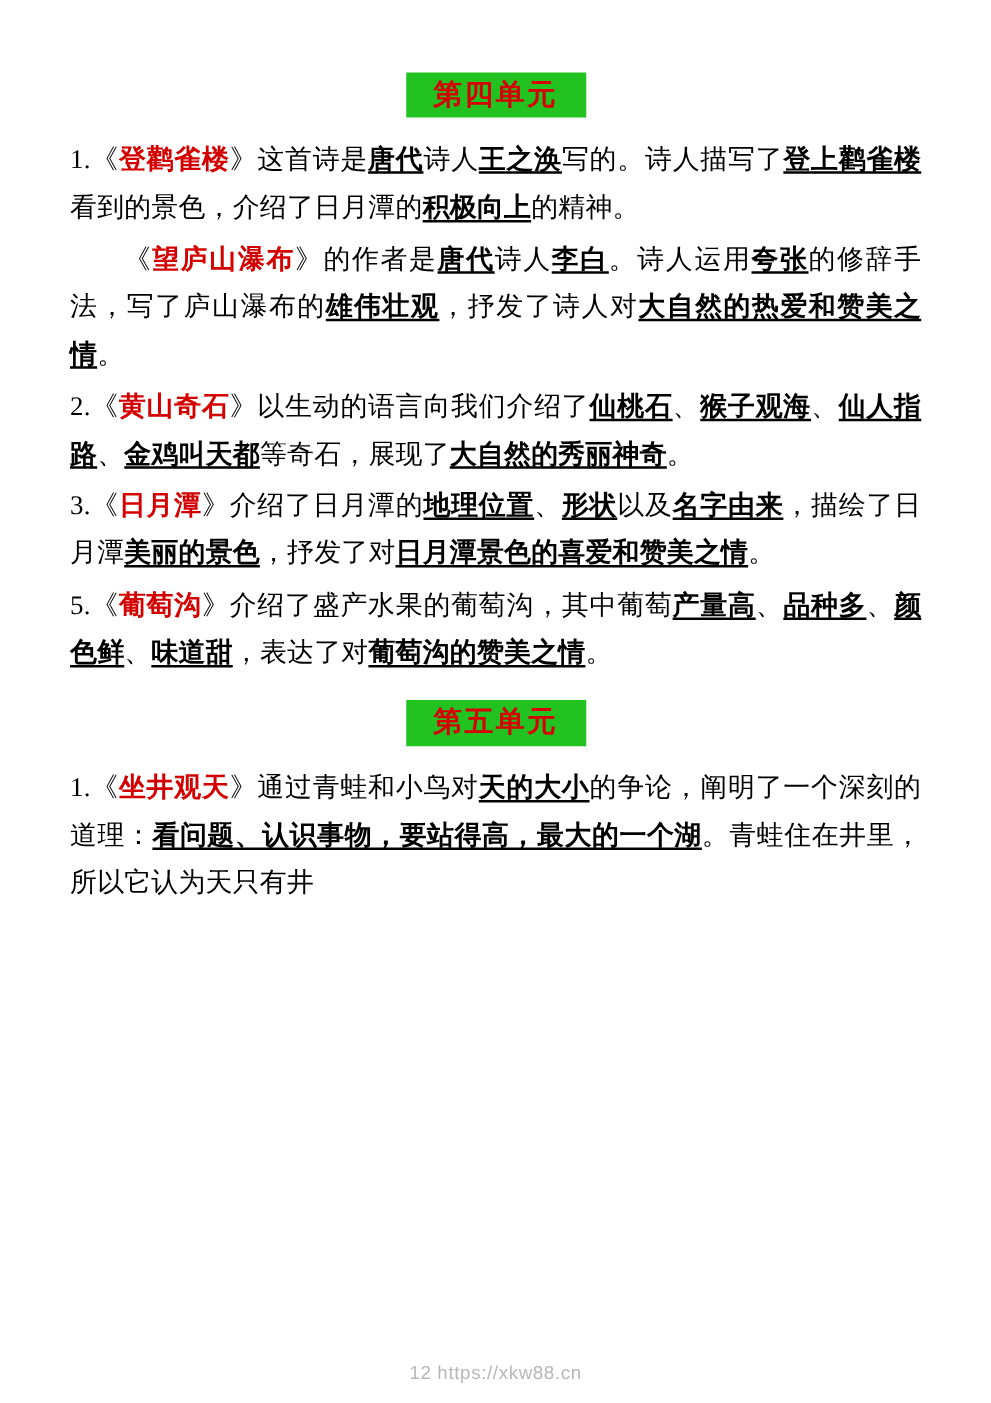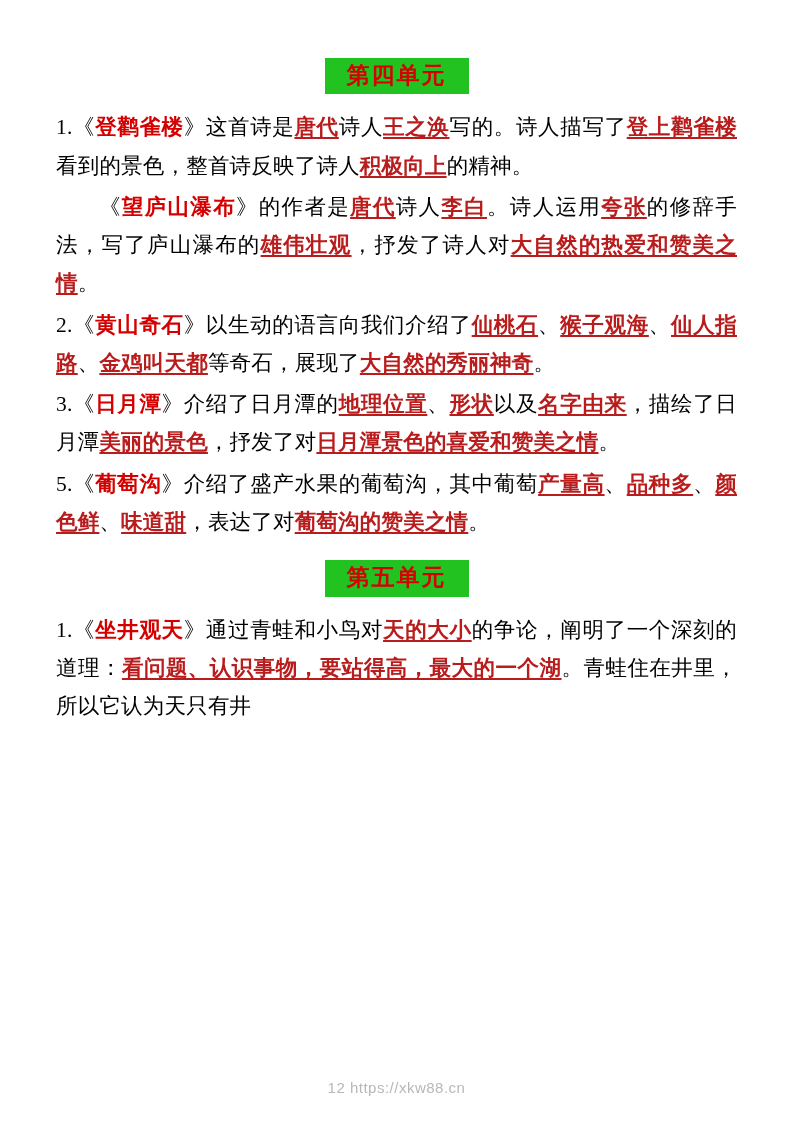--- a/index.html
+++ b/index.html
@@ -47,56 +47,56 @@
   }
   .indent {
     text-indent: 2em;
   }
   .hl {
     color: #d40000;
     font-weight: bold;
     margin-top: 32px;
   }
   .hlu {
-    color: #b91c1c;
+    color: #000000;
     font-weight: bold;
     text-decoration: underline;
     text-underline-offset: 3px;
   }
   .blank {
     display: inline-block;
     width: 34px;
     border-bottom: 1.5px solid #000;
     vertical-align: 6px;
   }
   .spacer-unit {
     height: 16px;
   }
   .footer {
     position: absolute;
     left: 0;
     right: 0;
-    bottom: 26px;
+    bottom: 15px;
     text-align: center;
     color: #b8b8b8;
     font-size: 15px;
     font-family: "Liberation Sans", sans-serif;
     letter-spacing: 0.5px;
   }
 </style>
 </head>
 <body>
 
 <div class="page">
 
   <div class="unit-title-wrap">
     <span class="unit-title">第四单元</span>
   </div>
 
-  <p class="para"><span>1.《</span><span class="hl">登鹳雀楼</span><span>》这首诗是</span><span class="hlu">唐代</span><span>诗人</span><span class="hlu">王之涣</span><span>写的。诗人描写了</span><span class="hlu">登上鹳雀楼</span><span>看到的景色，整首诗反映了诗人</span><span class="hlu">积极向上</span><span>的精神。</span></p>
+  <p class="para"><span>1.《</span><span class="hl">登鹳雀楼</span><span>》这首诗是</span><span class="hlu">唐代</span><span>诗人</span><span class="hlu">王之涣</span><span>写的。诗人描写了</span><span class="hlu">登上鹳雀楼</span><span>看到的景色，介绍了日月潭的</span><span class="hlu">积极向上</span><span>的精神。</span></p>
   <p class="para indent"><span>《</span><span class="hl">望庐山瀑布</span><span>》的作者是</span><span class="hlu">唐代</span><span>诗人</span><span class="hlu">李白</span><span>。诗人运用</span><span class="hlu">夸张</span><span>的修辞手法，写了庐山瀑布的</span><span class="hlu">雄伟壮观</span><span>，抒发了诗人对</span><span class="hlu">大自然的热爱和赞美之情</span><span>。</span></p>
   <p class="para"><span>2.《</span><span class="hl">黄山奇石</span><span>》以生动的语言向我们介绍了</span><span class="hlu">仙桃石</span><span>、</span><span class="hlu">猴子观海</span><span>、</span><span class="hlu">仙人指路</span><span>、</span><span class="hlu">金鸡叫天都</span><span>等奇石，展现了</span><span class="hlu">大自然的秀丽神奇</span><span>。</span></p>
   <p class="para"><span>3.《</span><span class="hl">日月潭</span><span>》介绍了日月潭的</span><span class="hlu">地理位置</span><span>、</span><span class="hlu">形状</span><span>以及</span><span class="hlu">名字由来</span><span>，描绘了日月潭</span><span class="hlu">美丽的景色</span><span>，抒发了对</span><span class="hlu">日月潭景色的喜爱和赞美之情</span><span>。</span></p>
   <p class="para"><span>5.《</span><span class="hl">葡萄沟</span><span>》介绍了盛产水果的葡萄沟，其中葡萄</span><span class="hlu">产量高</span><span>、</span><span class="hlu">品种多</span><span>、</span><span class="hlu">颜色鲜</span><span>、</span><span class="hlu">味道甜</span><span>，表达了对</span><span class="hlu">葡萄沟的赞美之情</span><span>。</span></p>
 
   <div class="spacer-unit"></div>
 
   <div class="unit-title-wrap">
     <span class="unit-title">第五单元</span>
   </div>

